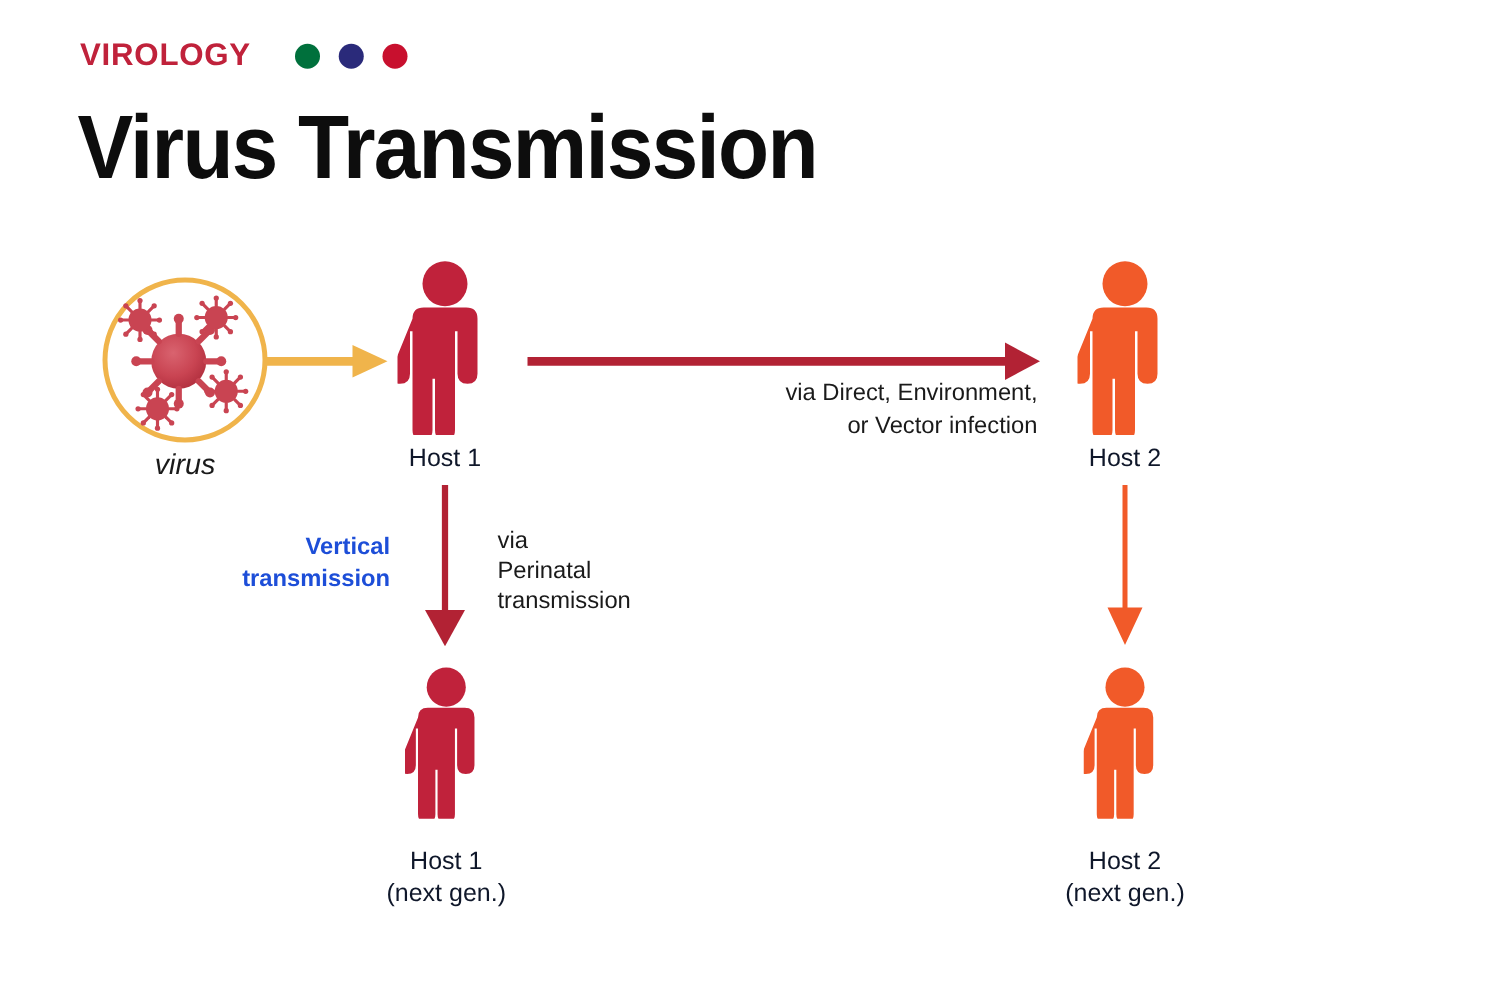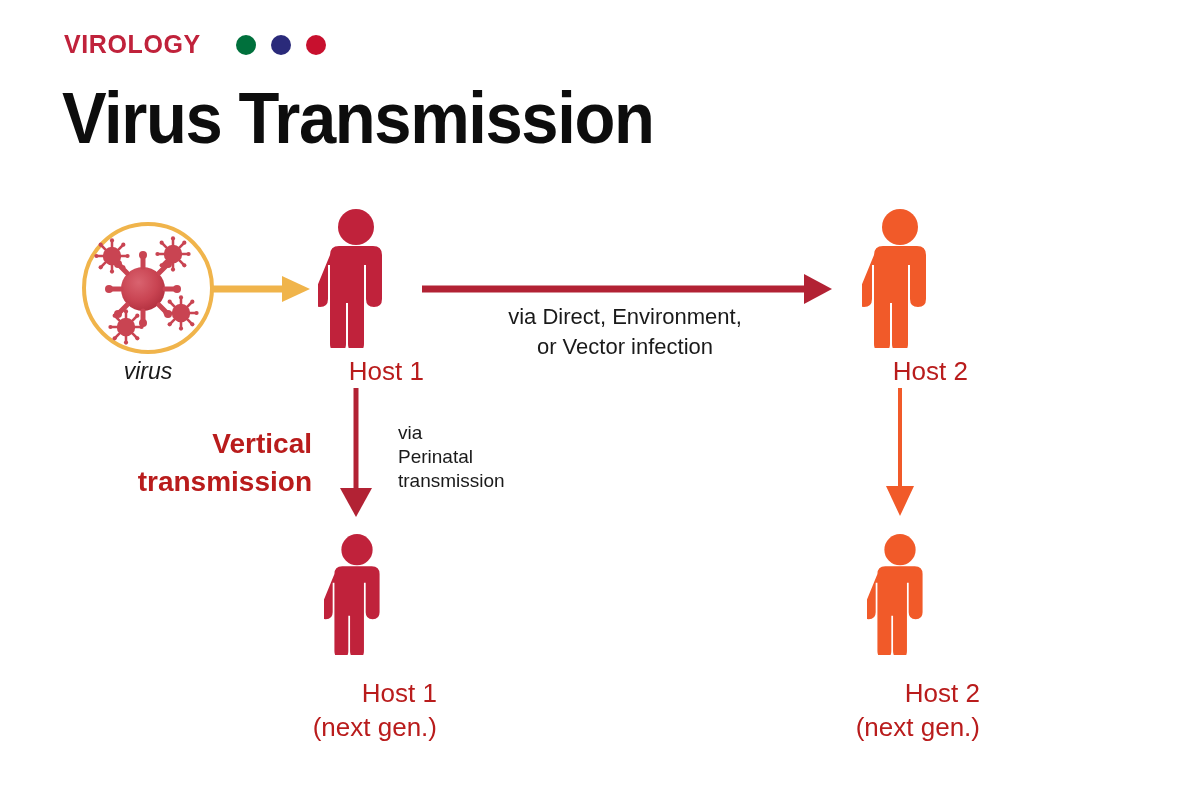--- a/index.html
+++ b/index.html
@@ -41,40 +41,40 @@
   .virus-label {
     position:absolute; left:82px; top:358px; width:132px;
     text-align:center; font-size:23px; color:#1a1a1a;font-style:italic;
   }
 
   .amber-arrow { position:absolute; left:212px; top:268px; width:100px; height:42px; }
 
   
   .person { position:absolute; }
   .person-label {
-    position:absolute; text-align:right; font-size:26px;
-    color:#b91c1c; line-height:1.32; white-space:pre-line;
+    position:absolute; text-align:center; font-size:20px;
+    color:#0f172a; line-height:1.32; white-space:pre-line;
   }
 
   
   .arrow-svg { position:absolute; }
 
   
   .h-title {
     position:absolute; left:420px; top:245px; width:410px;
     text-align:center; font-size:23px; font-weight:bold; color:#0d0d0d;
   }
   .h-sub {
     position:absolute; left:420px; top:302px; width:410px;
-    text-align:center; font-size:22px; color:#1a1a1a;
+    text-align:right; font-size:19px; color:#1a1a1a;
     line-height:1.35; white-space:pre-line;
   }
   .v-title {
     position:absolute; left:110px; top:425px; width:202px;
-    text-align:right; font-size:28px; font-weight:bold; color:#b91c1c;
+    text-align:right; font-size:19px; font-weight:bold; color:#1d4ed8;
     line-height:1.35; white-space:pre-line;
   }
   .v-sub {
     position:absolute; left:398px; top:421px; width:180px;
     text-align:left; font-size:19px; color:#1a1a1a;
     line-height:1.26; white-space:pre-line;
   }
 </style>
 </head>
 <body>

